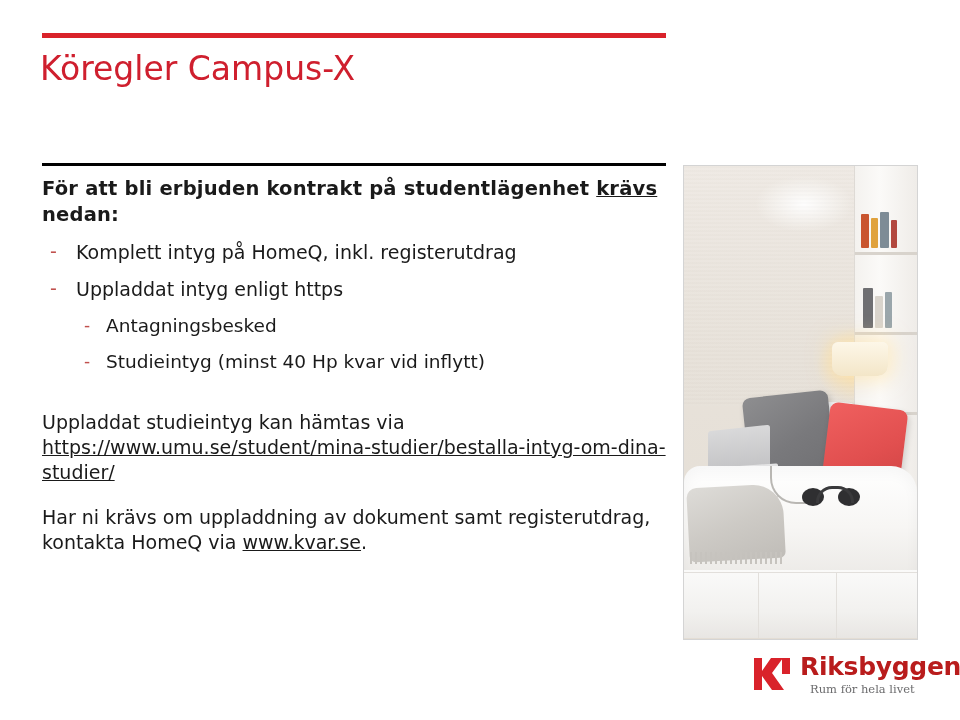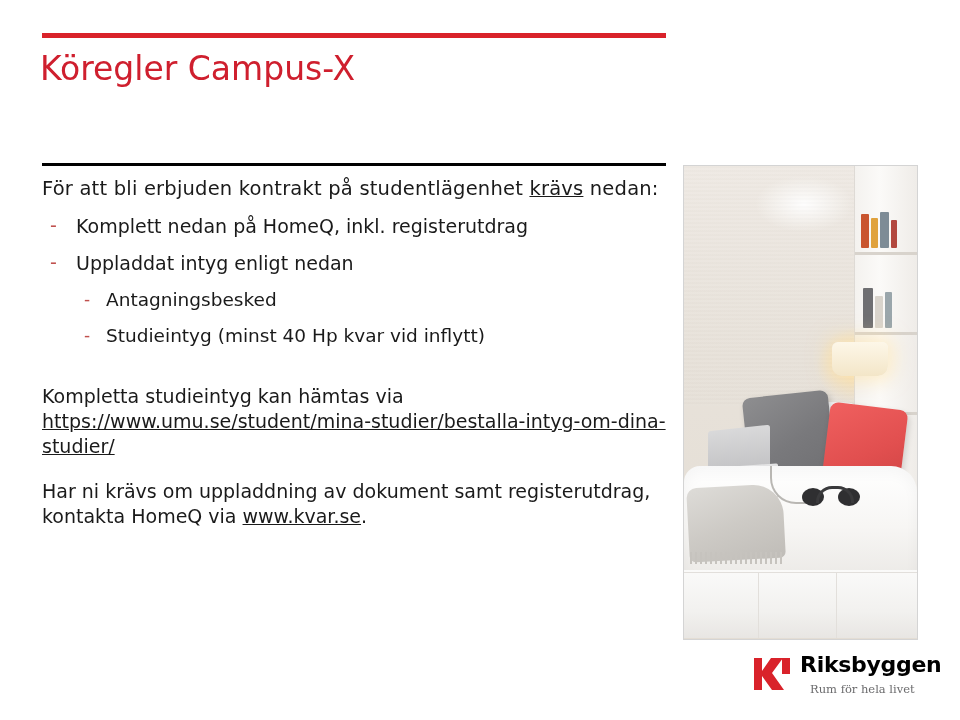--- a/index.html
+++ b/index.html
@@ -55,21 +55,21 @@
   
   .body-block {
     position: absolute;
     left: 42px;
     top: 176px;
     width: 630px;
     color: #1a1a1a;
     font-size: 19px;
   }
   .lead {
-    font-weight: normal;
+    font-weight: bold;
     font-size: 19.5px;
     line-height: 26px;
     margin: 0 0 6px 0;
     letter-spacing: 0.2px;
   }
   .lead .u { text-decoration: underline; }
 
   ul.level1 {
     list-style: none;
     margin: 0;
@@ -341,22 +341,22 @@
     top: 2px;
     width: 40px;
     height: 40px;
   }
   .logo-text {
     position: absolute;
     left: 48px;
     top: 0px;
     font-family: "DejaVu Sans", sans-serif;
     font-weight: bold;
-    font-size: 22px;
-    color: #000000;
+    font-size: 25px;
+    color: #b91c1c;
     letter-spacing: -0.3px;
   }
   .logo-tag {
     position: absolute;
     left: 58px;
     top: 30px;
     font-family: "DejaVu Serif", serif;
     font-size: 11.5px;
     color: #6b6b6d;
   }
@@ -374,41 +374,41 @@
 
   <div class="title-rule"></div>
 
   <div class="body-block">
 
     <p class="lead"><span>För att bli erbjuden kontrakt på studentlägenhet </span><span class="u">krävs</span><span> nedan:</span></p>
 
     <ul class="level1">
       <li>
         <span class="dash">-</span>
-        <span>Komplett nedan på HomeQ, inkl. registerutdrag</span>
+        <span>Komplett intyg på HomeQ, inkl. registerutdrag</span>
       </li>
       <li>
         <span class="dash">-</span>
-        <span>Uppladdat intyg enligt nedan</span>
+        <span>Uppladdat intyg enligt https</span>
         <ul class="level2">
           <li>
             <span class="dash">-</span>
             <span>Antagningsbesked</span>
           </li>
           <li>
             <span class="dash">-</span>
             <span>Studieintyg (minst 40 Hp kvar vid inflytt)</span>
           </li>
         </ul>
       </li>
     </ul>
 
     <div class="para-gap"></div>
 
-    <p class="para"><span>Kompletta studieintyg kan hämtas via </span><a class="link" href="#">https://www.umu.se/student/mina-studier/bestalla-intyg-om-dina-studier/</a></p>
+    <p class="para"><span>Uppladdat studieintyg kan hämtas via </span><a class="link" href="#">https://www.umu.se/student/mina-studier/bestalla-intyg-om-dina-studier/</a></p>
 
     <div class="para-gap2"></div>
 
     <p class="para"><span>Har ni krävs om uppladdning av dokument samt registerutdrag, kontakta HomeQ via </span><a class="link" href="#">www.kvar.se</a><span>.</span></p>
 
   </div>
 
   <div class="photo-frame">
     <div class="photo">
       <div class="wall-tex"></div>

